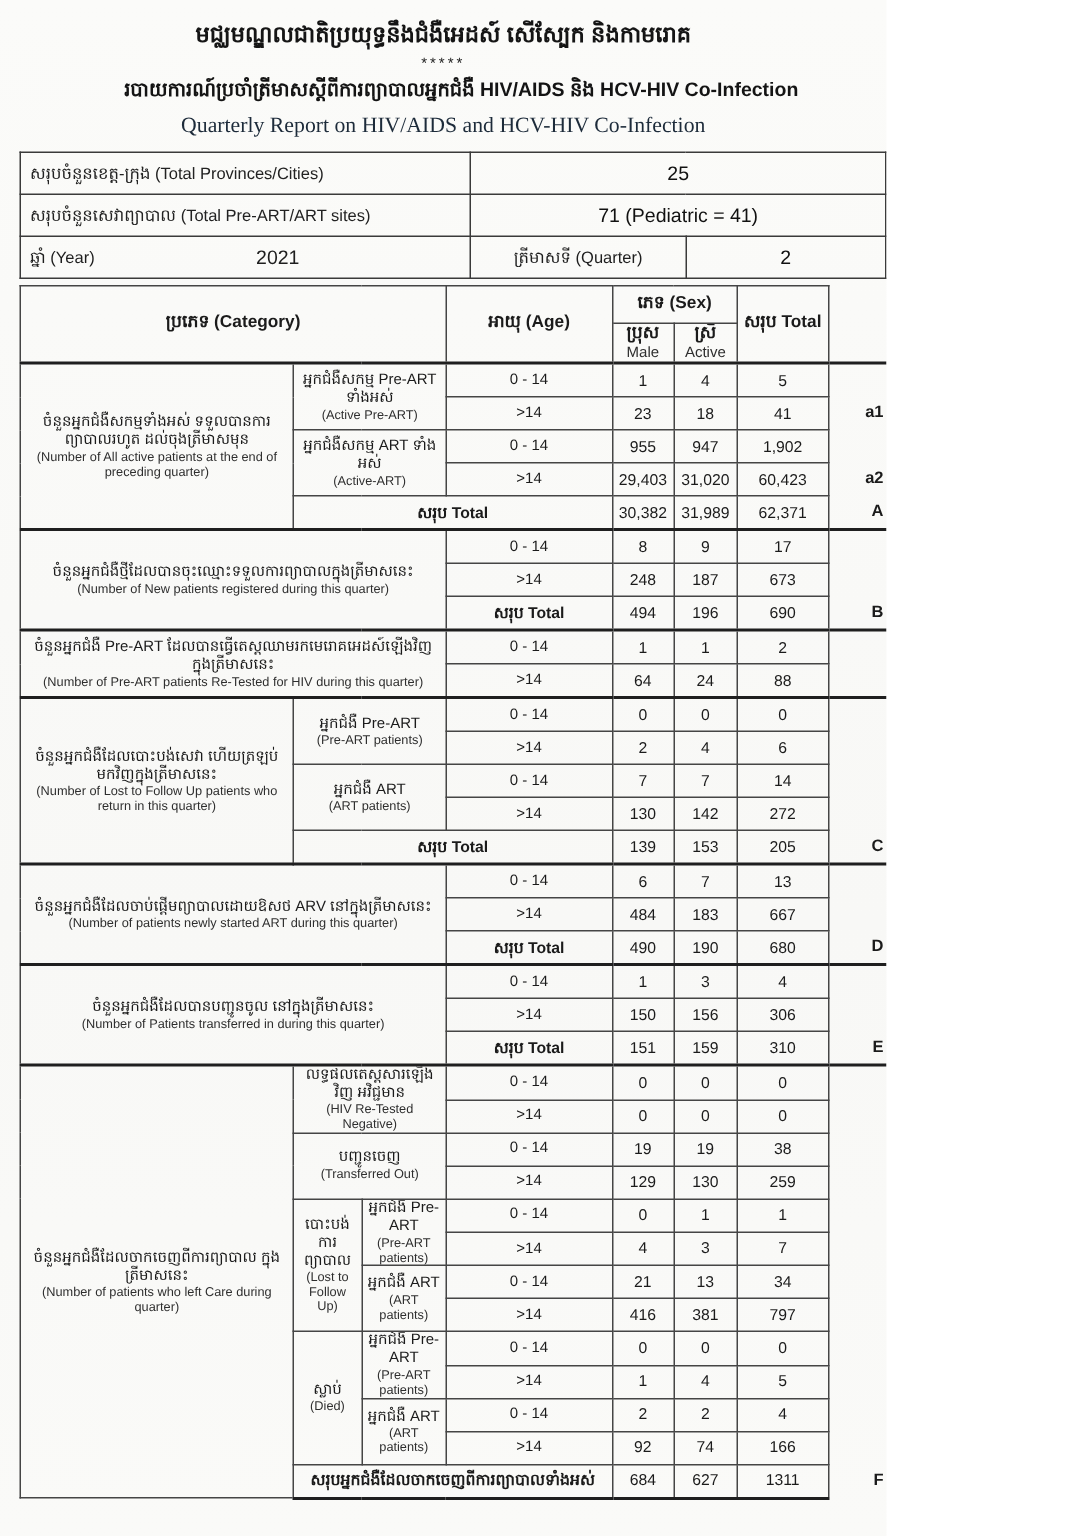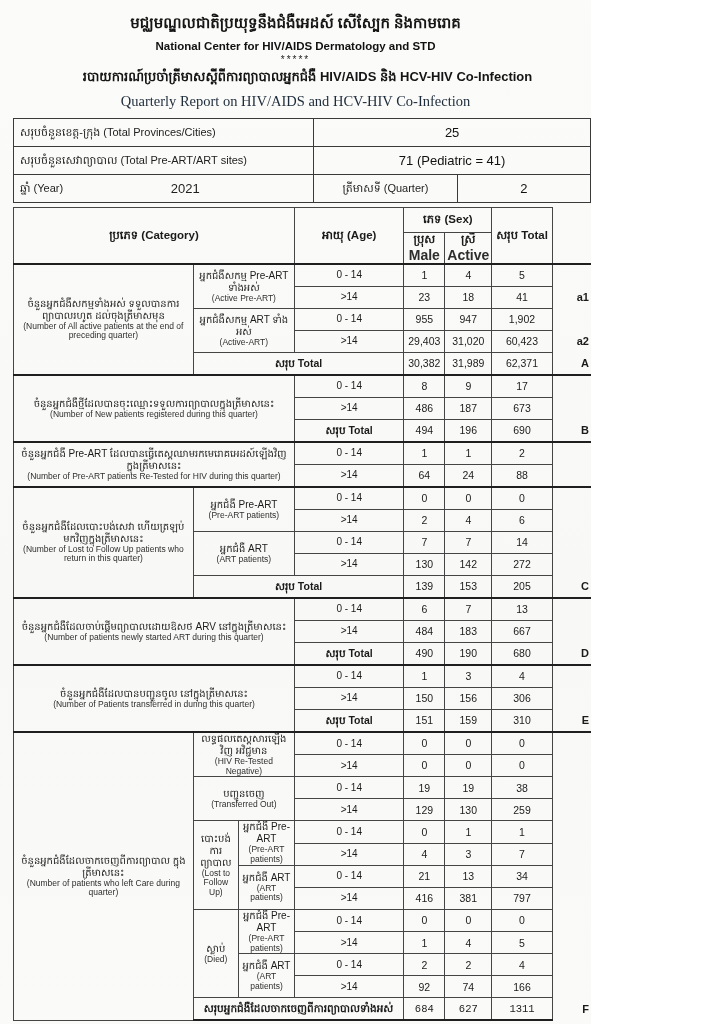--- a/index.html
+++ b/index.html
@@ -27,40 +27,39 @@
   .split-cell .yval{flex:1 1 auto;text-align:center;font-size:13px;}
   
   .report{margin:4px 0 0 13px;}
   .report td{
     border:1px solid #454545;height:21px;padding:0 2px;
     text-align:center;vertical-align:middle;font-size:10.5px;color:#1b1b1b;
     overflow:hidden;overflow-wrap:break-word;line-height:1.2;
   }
   .report td .en{font-size:8.5px;color:#2e2e2e;line-height:1.15;}
   .report td.hdr-cell{font-weight:bold;font-size:11.5px;height:24px;}
-  .report td.hdr-cell .en{font-weight:bold;font-size:14px;}
+  .report td.hdr-cell .en{font-weight:normal;font-size:10px;}
   .report td.lbl{font-size:10px;padding:1px 4px;}
   .report td.lbl .en{font-size:8.5px;}
   .report td.grp{font-size:10px;}
   .report td.sub{font-size:10px;}
   .report td.age{font-size:10px;}
   .report td.v{font-size:10.5px;}
   .report td.tot{font-weight:bold;font-size:10.5px;}
   .report td.ref{border:none;background:transparent;font-weight:bold;font-size:11px;text-align:right;padding-left:24px;}
   .report tr.sec td{border-top:2.5px solid #1f1f1f;}
-  .report tr:last-child td:not(.ref){border-bottom:2.5px solid #1f1f1f;font-family:Liberation Mono, monospace;}
+  .report tr:last-child td:not(.ref){border-bottom:2.5px solid #1f1f1f;}
 </style>
 </head>
 <body>
 
 <div class="page">
 
   <div class="hdr">
     <div class="title-kh">មជ្ឈមណ្ឌលជាតិប្រយុទ្ធនឹងជំងឺអេដស៍ សើស្បែក និងកាមរោគ</div>
-    <div class="title-en">National Center for HIV/AIDS Dermatology and STD</div>
     <div class="stars">*****</div>
     <div class="sub-kh">របាយការណ៍ប្រចាំត្រីមាសស្តីពីការព្យាបាលអ្នកជំងឺ HIV/AIDS និង HCV-HIV Co-Infection</div>
     <div class="sub-en">Quarterly Report on HIV/AIDS and HCV-HIV Co-Infection</div>
   </div>
 
   <table class="info">
     <colgroup>
         <col style="width:352px">
         <col style="width:165px">
         <col style="width:162px">
@@ -245,21 +244,21 @@
           </td>
           <td class="ref">
             <div class="kh"></div>
           </td>
         </tr>
         <tr>
           <td class="age">
             <div class="kh">&gt;14</div>
           </td>
           <td class="v">
-            <div class="kh">486</div>
+            <div class="kh">248</div>
           </td>
           <td class="v">
             <div class="kh">187</div>
           </td>
           <td class="v">
             <div class="kh">673</div>
           </td>
           <td class="ref">
             <div class="kh"></div>
           </td>

